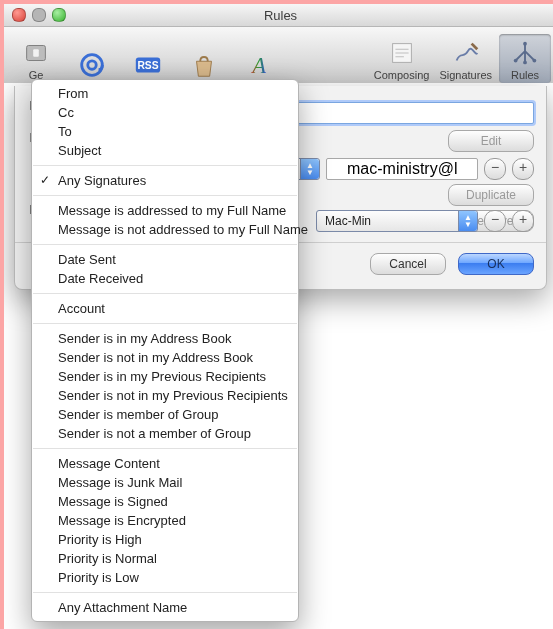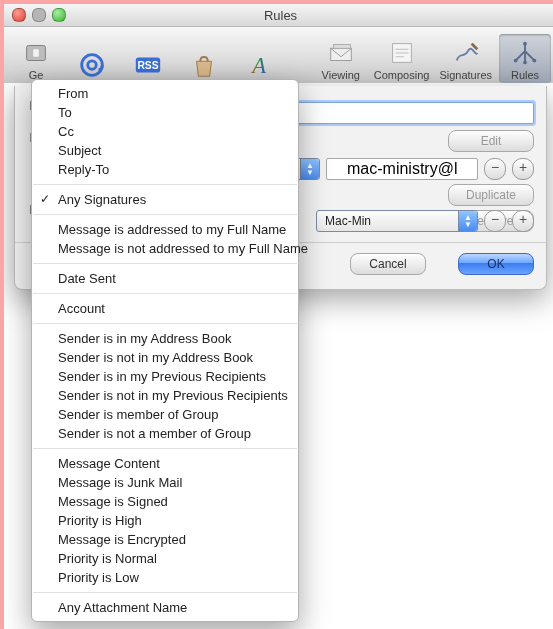--- a/index.html
+++ b/index.html
@@ -110,21 +110,20 @@
   .pillbtn{
     min-width:84px;height:20px;border-radius:8px;border:1px solid #a8a8a8;
     background:linear-gradient(to bottom,#fefefe,#dcdcdc);
     font-size:12px;color:#9a9a9a;display:flex;align-items:center;justify-content:center;
   }
   .pillbtn.enabled{color:#333;}
   .pillbtn.primary{
     border-color:#3f68c7;
     background:linear-gradient(to bottom,#bcd7ff 0%,#6ea7ff 45%,#3b7df0 46%,#6aa4ff 100%);
     color:#18305f;
-    margin-left:20px;
   }
   .sheet hr{border:none;border-top:1px solid #cfcfcf;margin:10px -12px;}
   .footer{display:flex;justify-content:flex-end;gap:12px;margin-top:6px;}
   .help{
     width:20px;height:20px;border-radius:10px;
     background:radial-gradient(circle at 35% 30%, #d9c8f5, #9b7bd6);
     color:#fff;font-weight:bold;font-size:13px;display:flex;align-items:center;justify-content:center;
     border:1px solid #7a5ec0;position:absolute;left:18px;bottom:14px;
   }
   .cutoff{position:absolute;left:14px;color:#7d7d7d;font-size:13px;}
@@ -209,30 +208,20 @@
               </linearGradient>
             </defs>
           </svg>
       </span>
       <span class="lbl"></span>
     </div>
     <div class="spacer"></div>
     <div class="tbitem">
       <span class="ico">
         <svg viewBox="0 0 32 32">
-            <rect x="5" y="11" width="22" height="13" fill="#eee" stroke="#999"></rect>
-            <path d="M5 11 L16 20 L27 11" fill="none" stroke="#999"></path>
-            <rect x="8" y="7" width="18" height="4" fill="#ddd" stroke="#aaa"></rect>
-          </svg>
-      </span>
-      <span class="lbl">Viewing</span>
-    </div>
-    <div class="tbitem">
-      <span class="ico">
-        <svg viewBox="0 0 32 32">
             <rect x="6" y="6" width="20" height="20" fill="#f5f5f5" stroke="#aaa"></rect>
             <line x1="9" y1="12" x2="23" y2="12" stroke="#bbb"></line>
             <line x1="9" y1="16" x2="23" y2="16" stroke="#bbb"></line>
             <line x1="9" y1="20" x2="18" y2="20" stroke="#bbb"></line>
           </svg>
       </span>
       <span class="lbl">Composing</span>
     </div>
     <div class="tbitem">
       <span class="ico">
@@ -303,45 +292,45 @@
 
     <div class="help">?</div>
     <div class="footer">
       <div class="pillbtn enabled" style="min-width:74px">Cancel</div>
       <div class="pillbtn primary" style="min-width:74px">OK</div>
     </div>
   </div>
 
   <div class="menu" id="criteria-menu">
       <div class="mi"><span>From</span></div>
+      <div class="mi"><span>Cc</span></div>
       <div class="mi"><span>To</span></div>
-      <div class="mi"><span>Cc</span></div>
       <div class="mi"><span>Subject</span></div>
-      <div class="mi"><span>Reply-To</span></div>
       <div class="msep"></div>
       <div class="mi"><span class="chk">✓</span><span>Any Signatures</span></div>
       <div class="msep"></div>
       <div class="mi"><span>Message is addressed to my Full Name</span></div>
       <div class="mi"><span>Message is not addressed to my Full Name</span></div>
       <div class="msep"></div>
       <div class="mi"><span>Date Sent</span></div>
+      <div class="mi"><span>Date Received</span></div>
       <div class="msep"></div>
       <div class="mi"><span>Account</span></div>
       <div class="msep"></div>
       <div class="mi"><span>Sender is in my Address Book</span></div>
       <div class="mi"><span>Sender is not in my Address Book</span></div>
       <div class="mi"><span>Sender is in my Previous Recipients</span></div>
       <div class="mi"><span>Sender is not in my Previous Recipients</span></div>
       <div class="mi"><span>Sender is member of Group</span></div>
       <div class="mi"><span>Sender is not a member of Group</span></div>
       <div class="msep"></div>
       <div class="mi"><span>Message Content</span></div>
       <div class="mi"><span>Message is Junk Mail</span></div>
       <div class="mi"><span>Message is Signed</span></div>
+      <div class="mi"><span>Message is Encrypted</span></div>
       <div class="mi"><span>Priority is High</span></div>
-      <div class="mi"><span>Message is Encrypted</span></div>
       <div class="mi"><span>Priority is Normal</span></div>
       <div class="mi"><span>Priority is Low</span></div>
       <div class="msep"></div>
       <div class="mi"><span>Any Attachment Name</span></div>
     </div>
 
 </div>
 
 </body></html>

